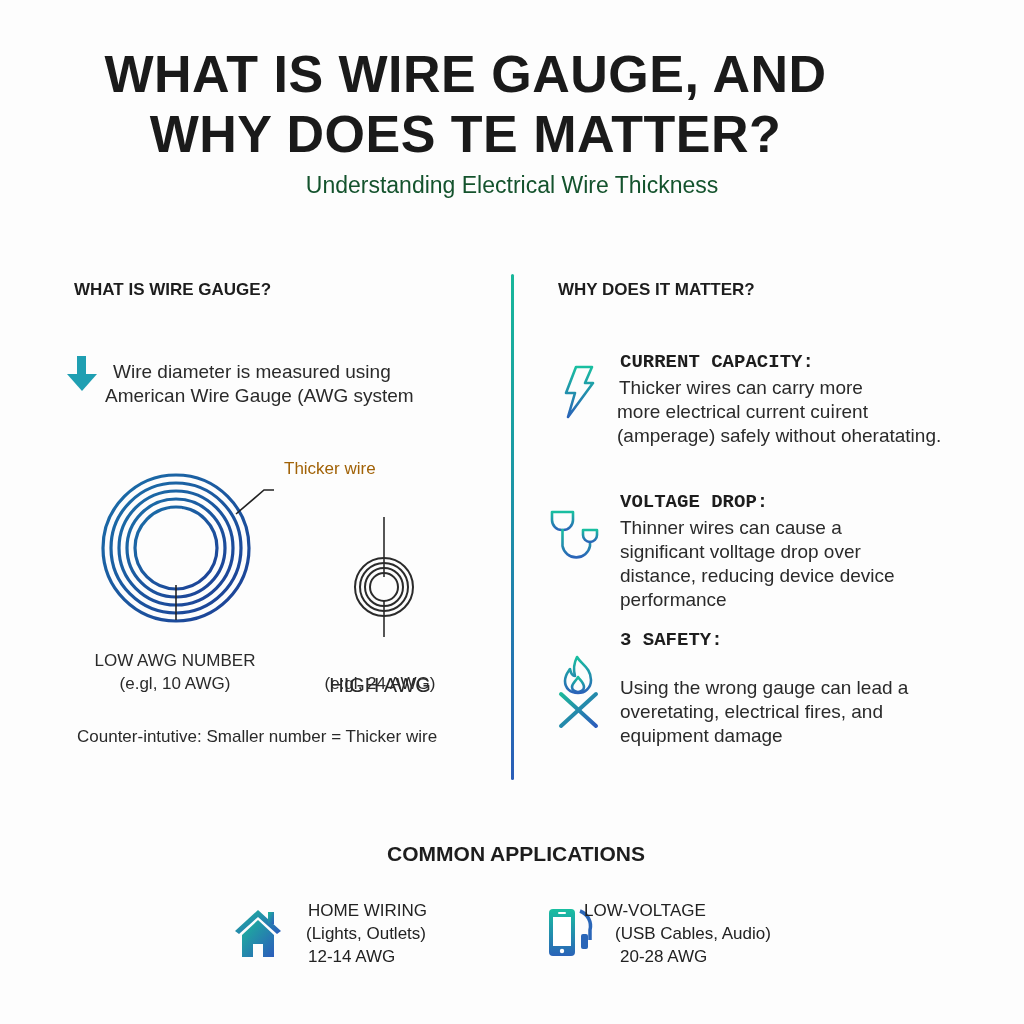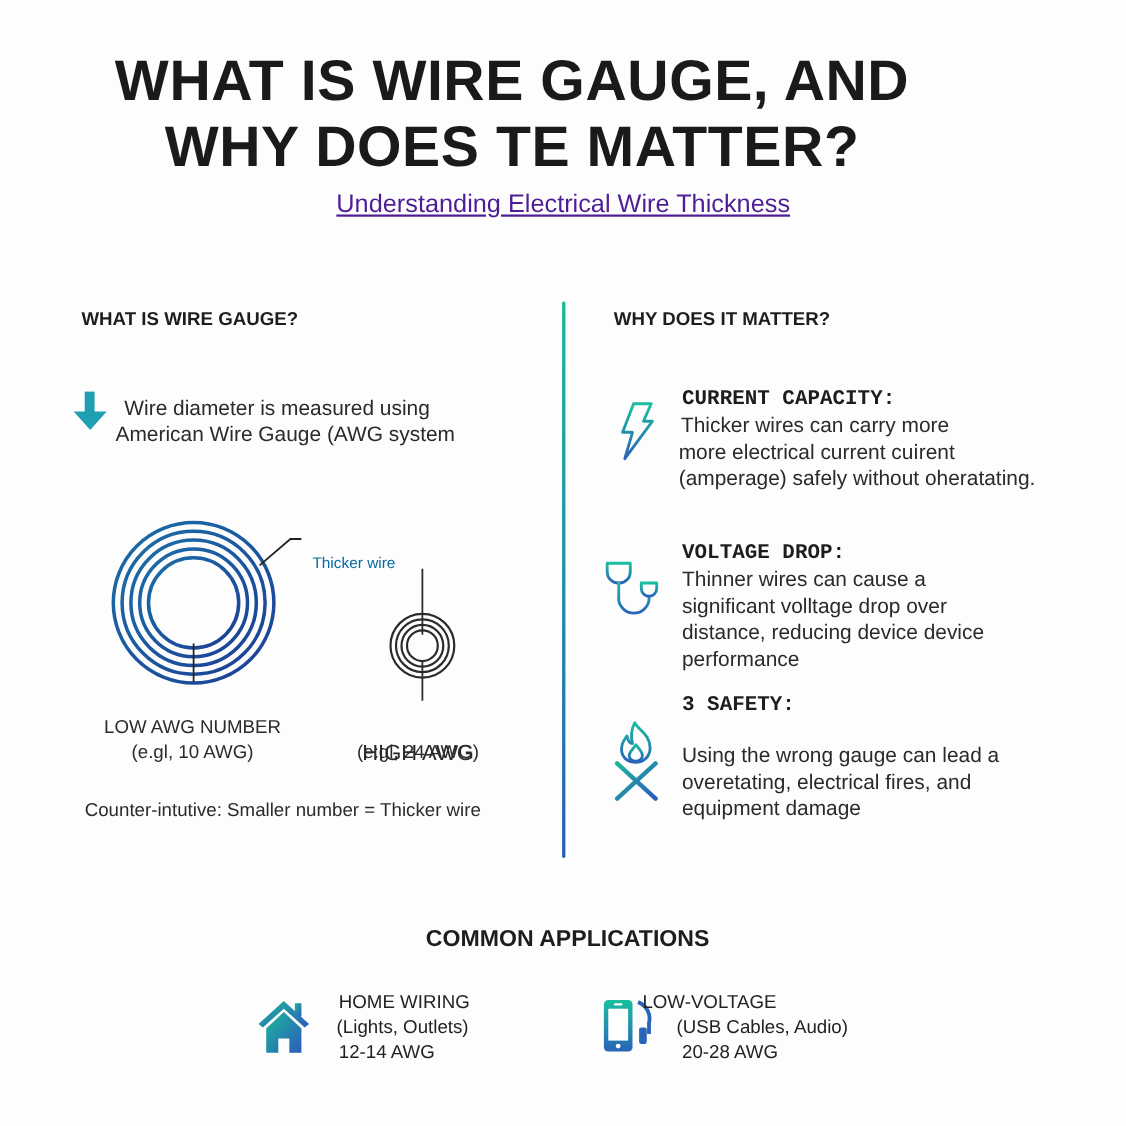--- a/index.html
+++ b/index.html
@@ -8,21 +8,21 @@
     font-family: "Liberation Sans", sans-serif; color: #1d1d1d;
     position: relative; overflow: hidden;
   }
   .abs { position: absolute; }
   .title {
     left: 0; width: 931px; text-align: center; font-weight: bold;
     font-size: 52px; letter-spacing: 0.5px; color: #1a1a1a; line-height: 64px;
   }
   .subtitle {
     top: 172px; left: 0; width: 1024px; text-align: center;
-    font-size: 23px; color: #4c1d95; text-decoration: underline;
+    font-size: 23px; color: #14532d;
   }
   .section-heading { font-weight: bold; font-size: 17px; color: #1d1d1d; }
   .body-text { font-size: 19px; color: #2a2a2a; line-height: 24px; }
   .divider {
     left: 511px; top: 274px; width: 3px; height: 506px;
     background: linear-gradient(to bottom, #18b79a, #1c8fa8 50%, #2a5db8);
     border-radius: 2px;
   }
   .feat-title { font-weight: bold; font-size: 19px; color: #1d1d1d; line-height: 24px; font-family: Liberation Mono, monospace; }
   .feat-desc { font-size: 19px; color: #2a2a2a; line-height: 24px; }
@@ -70,21 +70,21 @@
       <circle cx="80" cy="78" r="73"></circle>
       <circle cx="80" cy="78" r="65"></circle>
       <circle cx="80" cy="78" r="57"></circle>
       <circle cx="80" cy="78" r="49"></circle>
       <circle cx="80" cy="78" r="41"></circle>
     </g>
     <line x1="80" y1="115" x2="80" y2="150" stroke="#222" stroke-width="1.6"></line>
     <polyline points="140,44 168,20 178,20" fill="none" stroke="#222" stroke-width="1.6"></polyline>
   </svg>
 </div>
-<div class="abs" style="left:284px; top:503px; font-size:14px; color:#0369a1;">Thicker wire</div>
+<div class="abs" style="left:284px; top:459px; font-size:17px; color:#a16207;">Thicker wire</div>
 
 <div class="abs" style="left:340px; top:515px; width:90px; height:125px;">
   <svg width="90" height="125" viewBox="0 0 90 125">
     <g fill="none" stroke="#2b2b2b" stroke-width="2">
       <circle cx="44" cy="72" r="29"></circle>
       <circle cx="44" cy="72" r="24"></circle>
       <circle cx="44" cy="72" r="19"></circle>
       <circle cx="44" cy="72" r="14"></circle>
     </g>
     <line x1="44" y1="2" x2="44" y2="62" stroke="#2b2b2b" stroke-width="1.6"></line>

